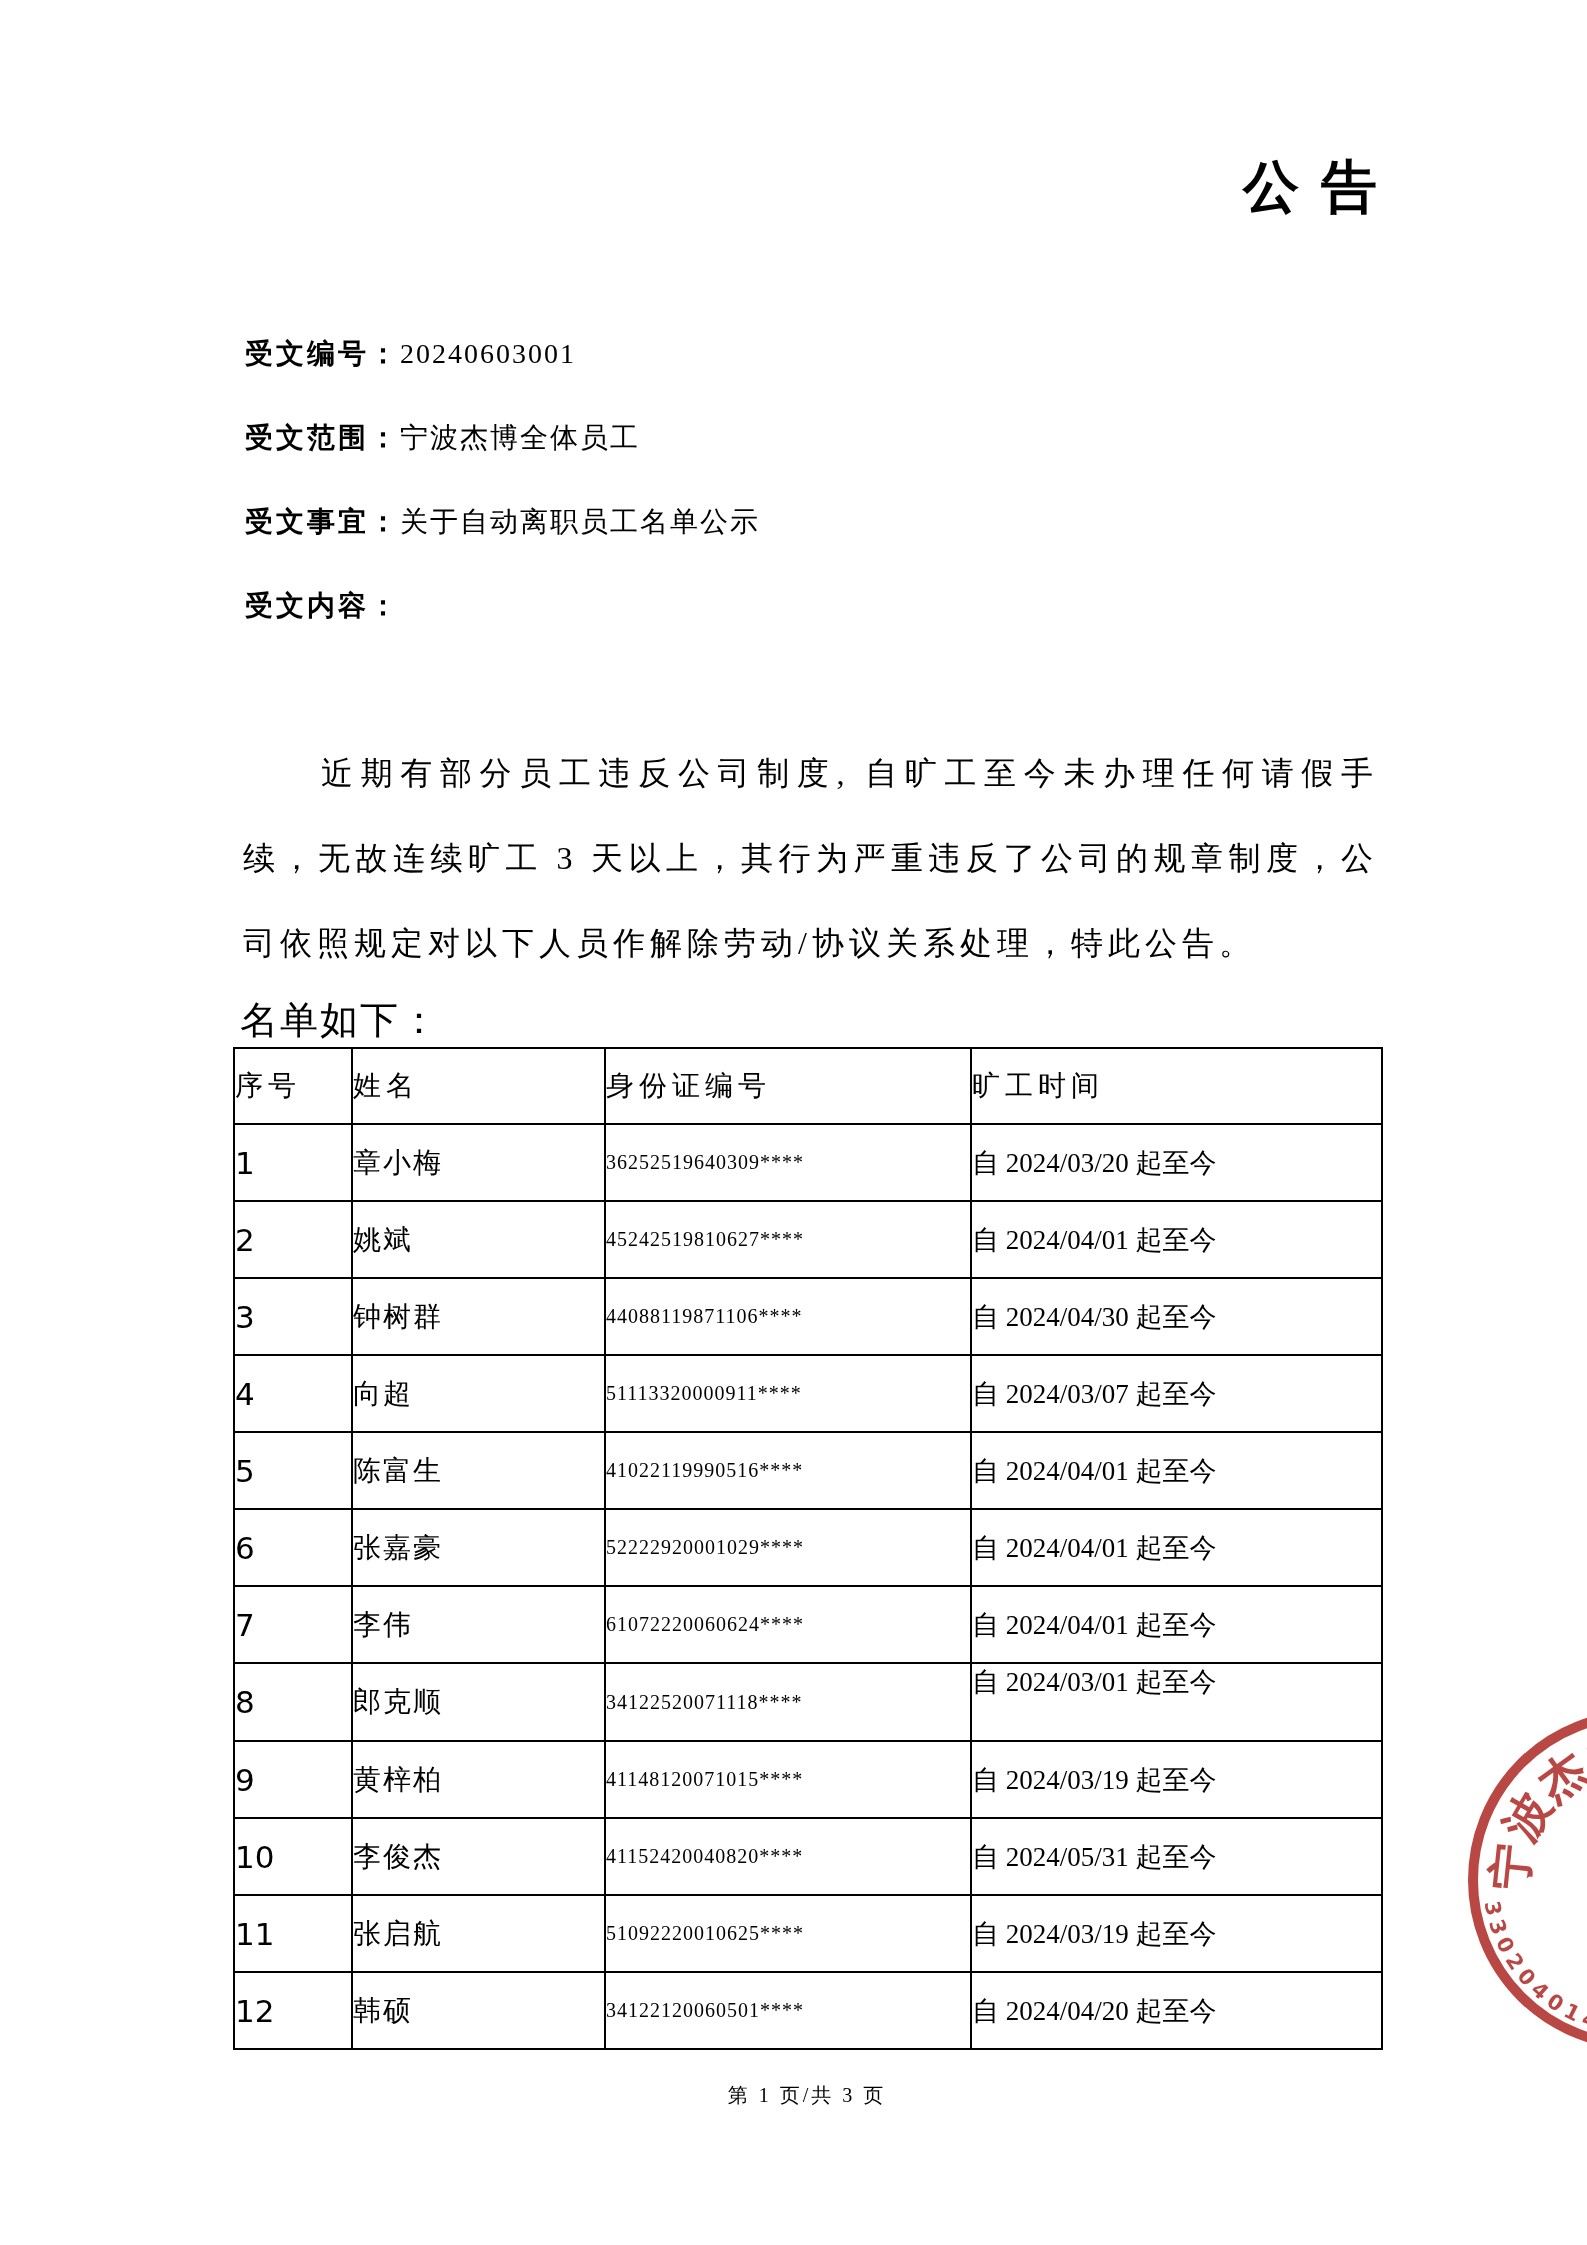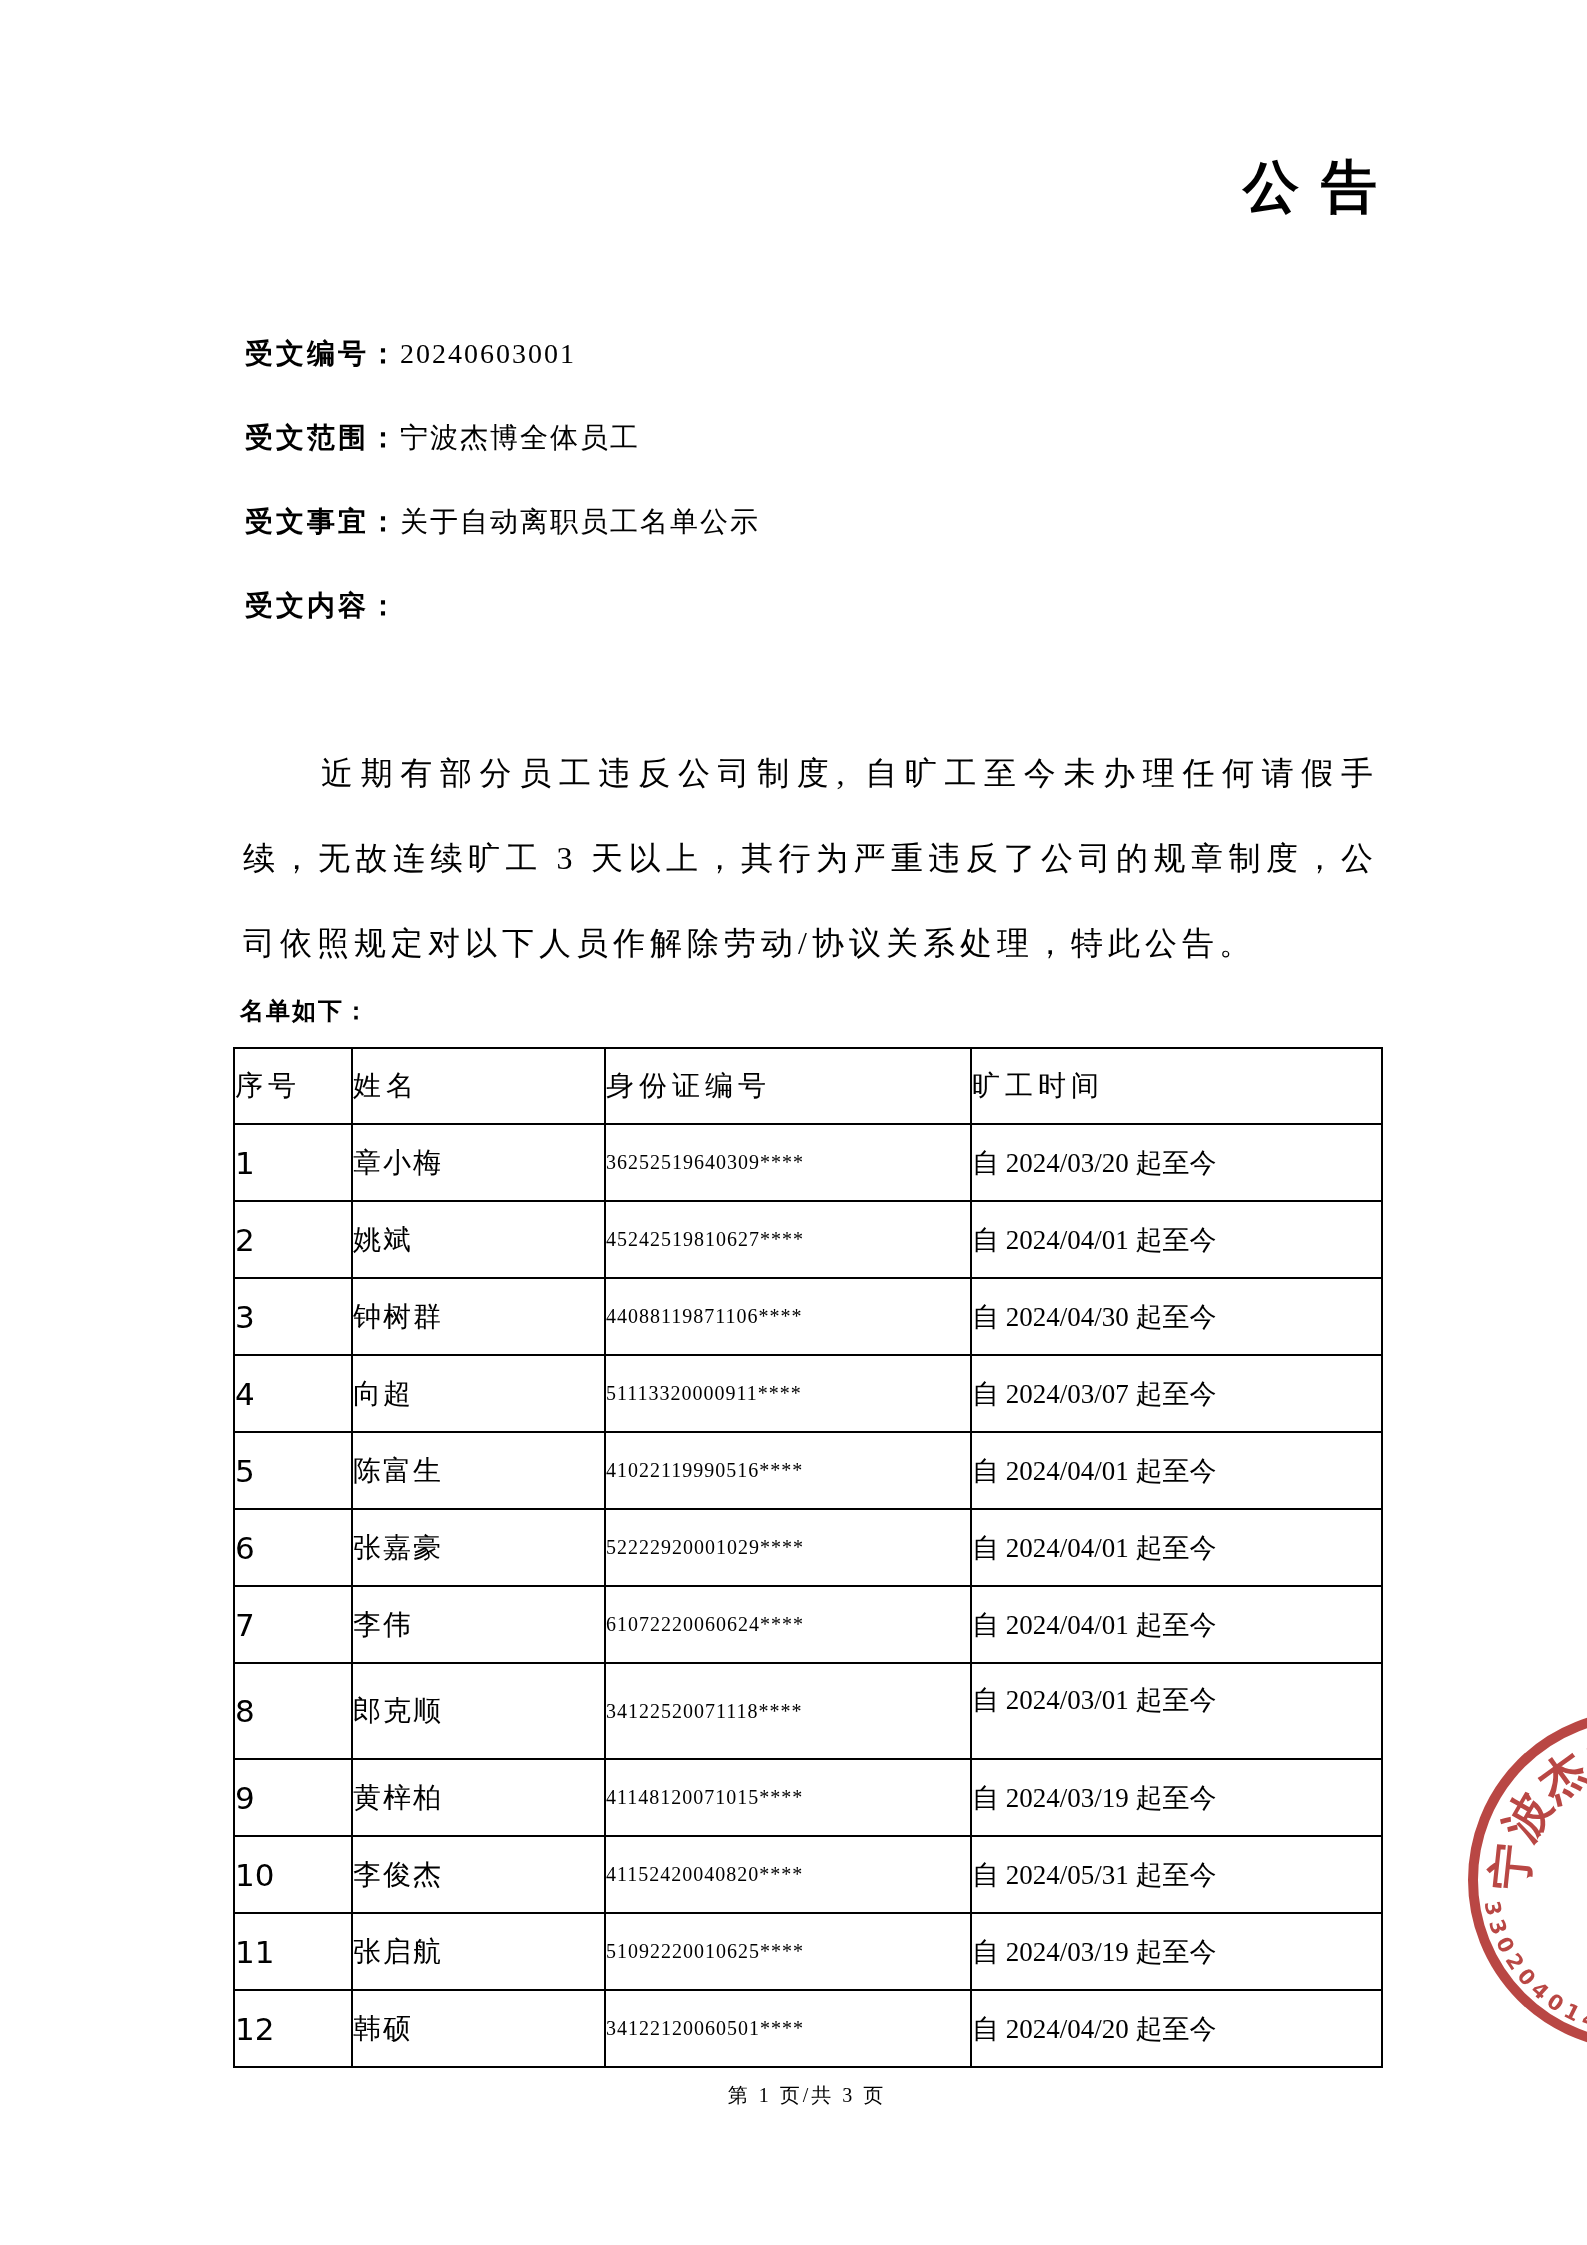--- a/index.html
+++ b/index.html
@@ -34,41 +34,41 @@
   .paragraph {
     position:absolute; top:731px; left:243px; width:1135px;
     font-size:32px; line-height:85px; letter-spacing:5px;
   }
   .para-line { text-align:justify; text-align-last:justify; }
   .para-line.first { text-indent:78px; }
   .para-line.last  { text-align-last:left; }
 
   .list-label {
     position:absolute; top:995px; left:240px;
-    font-size:24px; font-weight:bold; letter-spacing:2px;
+    font-size:38px; font-weight:normal; letter-spacing:2px;
   }
 
   
   table.roster {
     position:absolute; top:1047px; left:233px;
     width:1148px; border-collapse:collapse; table-layout:fixed;
     background:#fff;
   }
   .roster th, .roster td {
     border:2px solid #000; text-align:left; vertical-align:middle; padding:0;
   }
   .roster thead th {
     height:74px; font-size:28px; font-weight:normal; letter-spacing:5px;
   }
   .roster tbody td { height:75px; }
   td.c-no   { font-family:"DejaVu Sans", sans-serif; font-size:31px; }
   td.c-name { font-size:28px; letter-spacing:2px; }
   td.c-id   { font-size:20px; letter-spacing:1px; }
   td.c-period { font-size:27px; }
-  td.valign-top { vertical-align:top; padding-top:19px; line-height:34px; }
+  td.valign-top { vertical-align:top; padding-top:1px; line-height:34px; }
 
   
   .page-footer {
     position:absolute; top:2082px; left:233px; width:1148px;
     text-align:center; font-size:20px; letter-spacing:3px;
   }
 
   
   .stamp {
     position:absolute; left:1468px; top:1710px;

